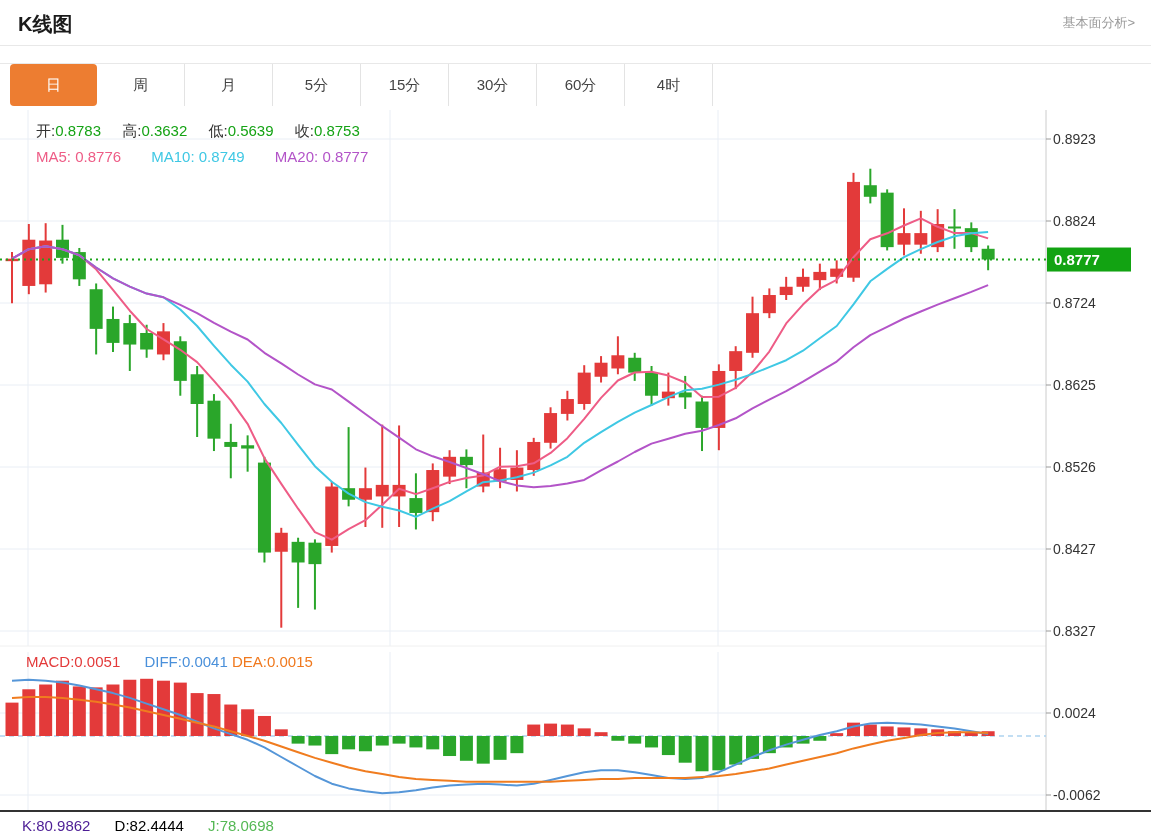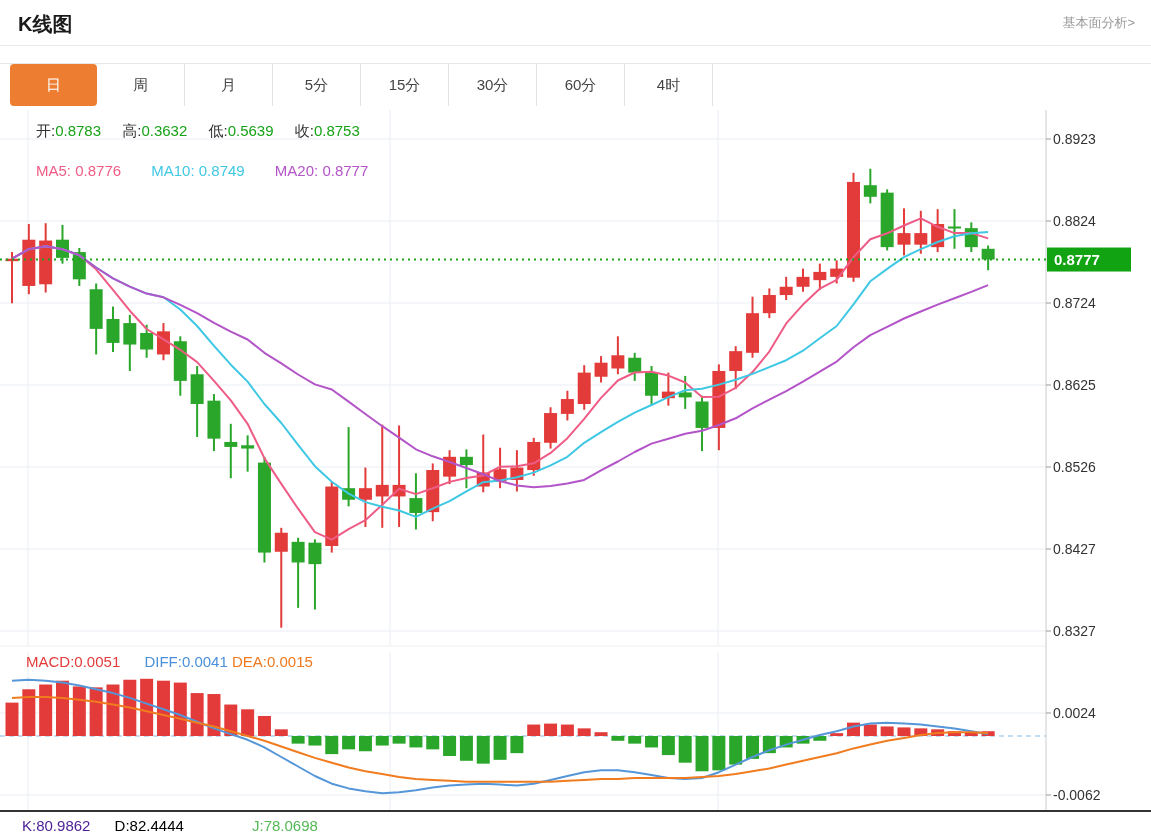--- a/index.html
+++ b/index.html
@@ -6,35 +6,35 @@
   body{width:1151px;height:840px;position:relative;font-family:"Liberation Sans",sans-serif;overflow:hidden;}
   .page-title{position:absolute;left:10px;top:11px;font-size:20px;font-weight:bold;color:#1a1a1a;margin-left:8px;}
   .fund-link{position:absolute;right:16px;top:14px;font-size:13px;color:#999;cursor:pointer;}
   .title-divider{position:absolute;left:0;top:45px;width:1151px;height:1px;background:#e8e8e8;}
   .tabbar{position:absolute;left:0;top:63px;width:1151px;height:43px;border-top:1px solid #e8e8e8;display:flex;padding-left:10px;box-sizing:border-box;}
   .tab{width:87px;height:42px;line-height:42px;text-align:center;font-size:15px;color:#444;border-right:1px solid #e3e3e3;background:#fff;cursor:pointer;}
   .tab.active{background:#ed7d31;color:#fff;border-radius:4px;border-right:none;font-weight:normal;}
   #chart-svg{position:absolute;left:0;top:0;}
   .legend-row{position:absolute;font-size:15px;white-space:nowrap;z-index:5;}
   .ohlc-row{left:36px;top:122px;}
-  .ma-row{left:36px;top:162px;}
+  .ma-row{left:36px;top:148px;}
   .macd-row{left:26px;top:653px;}
   .kdj-row{left:22px;top:817px;}
   .lg-pair{margin-right:17px;margin-top:41px;}
   .lg-label{color:#333;}
   .lg-val{color:#15a315;}
   .c-ma5{color:#ee5c86;margin-right:26px;}
   .c-ma10{color:#3fc8e4;margin-right:26px;}
   .c-ma20{color:#b354c8;}
   .c-macd{color:#e33a3a;margin-right:20px;}
   .c-diff{color:#4a90da;}
   .c-dea{color:#f0791e;}
   .c-k{color:#4c1d95;margin-right:20px;}
   .c-d{color:#000000;margin-right:20px;}
-  .c-j{color:#54b854;margin-left:44px;}
+  .c-j{color:#54b854;}
 </style>
 </head>
 <body>
 
 <div class="page-title">K线图</div>
 <div class="fund-link">基本面分析&gt;</div>
 <div class="title-divider"></div>
 
 <div class="tabbar">
   <div class="tab active">日</div>

